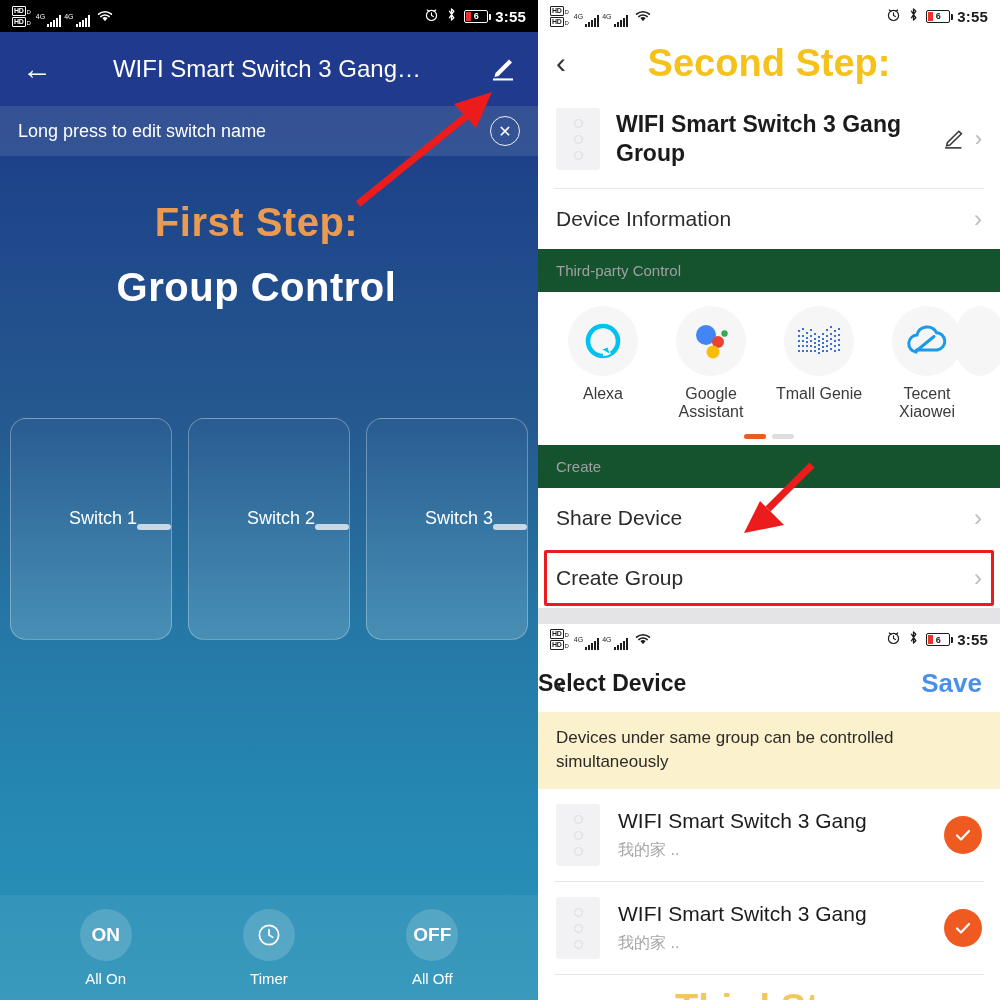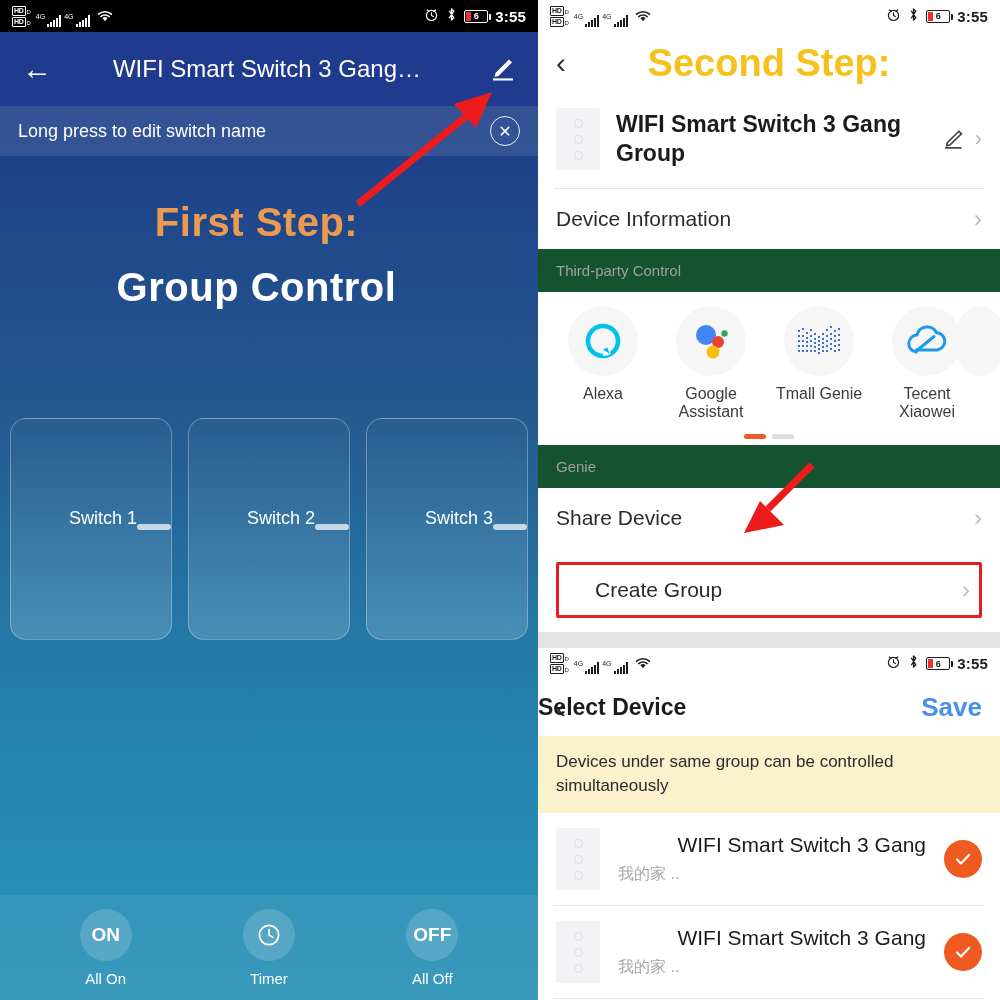--- a/index.html
+++ b/index.html
@@ -130,36 +130,36 @@
   .svc { width: 106px; display: flex; flex-direction: column; align-items: center; }
   .svc-circ { width: 70px; height: 70px; border-radius: 50%; background: #f6f6f7;
     display: flex; align-items: center; justify-content: center; }
   .svc-lbl { margin-top: 9px; font-size: 16px; color: #3b3b3b; text-align: center; line-height: 1.15; }
   .svc-partial { position: absolute; right: -6px; top: 14px; width: 52px; height: 70px;
     border-radius: 50%; background: #f6f6f7; }
   .dots { display: flex; justify-content: center; gap: 6px; padding: 8px 0 6px 0; }
   .dots i { width: 22px; height: 5px; border-radius: 3px; background: #ddd; display: block; }
   .dots i.on { background: #ec5b23; }
 
-  .create-group-wrap { position: relative; margin: 12px; padding-left: 27px; }
+  .create-group-wrap { position: relative; margin: 0; }
   .redbox { position: absolute; left: 6px; right: 6px; top: 2px; bottom: 2px;
     border: 3px solid #e81e1e; border-radius: 2px; pointer-events: none; }
 
   .gap-strip { height: 16px; background: #e4e4e6; }
 
   .sel-header { height: 56px; display: flex; align-items: center; padding: 0 18px; background:#fff;}
   .sel-title { position: absolute; left: 0; right: 0; text-align: left;
     font-size: 23px; font-weight: bold; color: #1b1b1b; pointer-events: none; }
   .sel-save { margin-left: auto; color: #4a90e8; font-size: 26px; font-weight: bold; z-index: 2;}
 
   .notice { background: #fcf1cd; padding: 14px 18px; font-size: 17px; color: #2b2b2b; line-height: 1.45; }
 
   .sel-row { display: flex; align-items: center; padding: 15px 18px; gap: 18px; }
   .sel-info { flex: 1; }
-  .sel-nm { font-size: 21px; color: #1b1b1b; text-align: right; }
+  .sel-nm { font-size: 21px; color: #1b1b1b; }
   .sel-sub { font-size: 16px; color: #a6a6a6; margin-top: 7px; }
   .check { width: 38px; height: 38px; border-radius: 50%; background: #ef5a20;
     display: flex; align-items: center; justify-content: center; flex-shrink: 0; }
 
   .step3 { text-align: center; color: #f2c85c; font-size: 38px; font-weight: bold; padding-top: 12px; }
 
   
   .arrow-svg { position: absolute; pointer-events: none; }
 </style>
 </head>
@@ -481,21 +481,21 @@
         <span class="svc-lbl">Tecent Xiaowei</span>
       </div>
       <span class="svc-partial"></span>
     </div>
 
     <div class="dots">
       <i class="on"></i>
       <i></i>
     </div>
 
-    <div class="section-head">Genie</div>
+    <div class="section-head">Create</div>
 
     <div class="list-row">
       <span class="lbl">Share Device</span>
       <span class="ch">›</span>
     </div>
 
     <div class="create-group-wrap">
       <div class="list-row">
         <span class="lbl">Create Group</span>
         <span class="ch">›</span>

